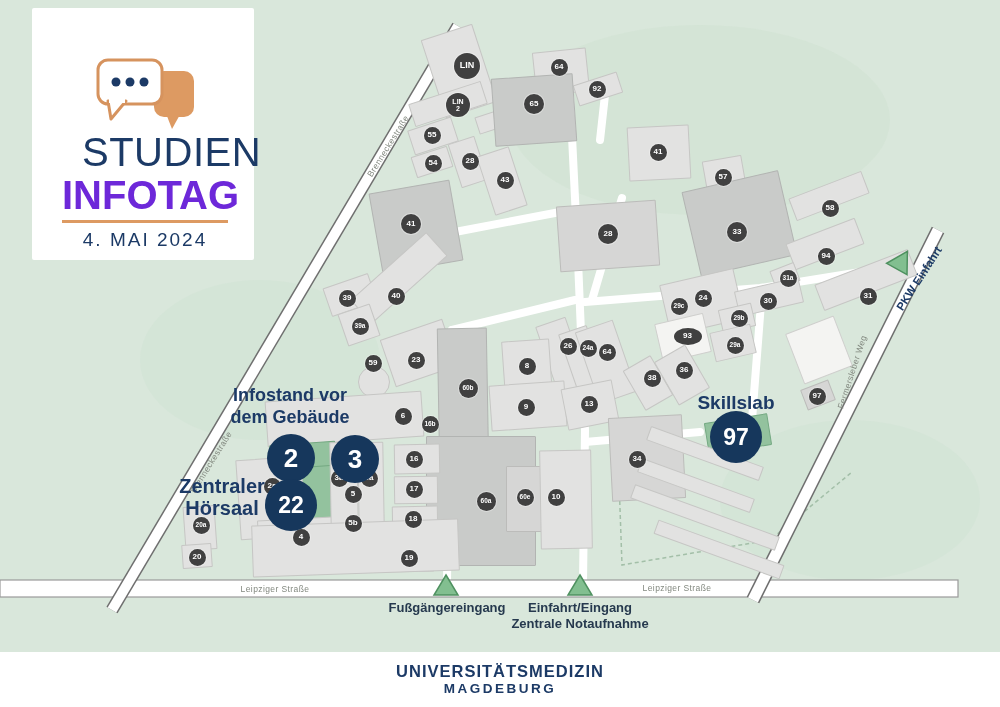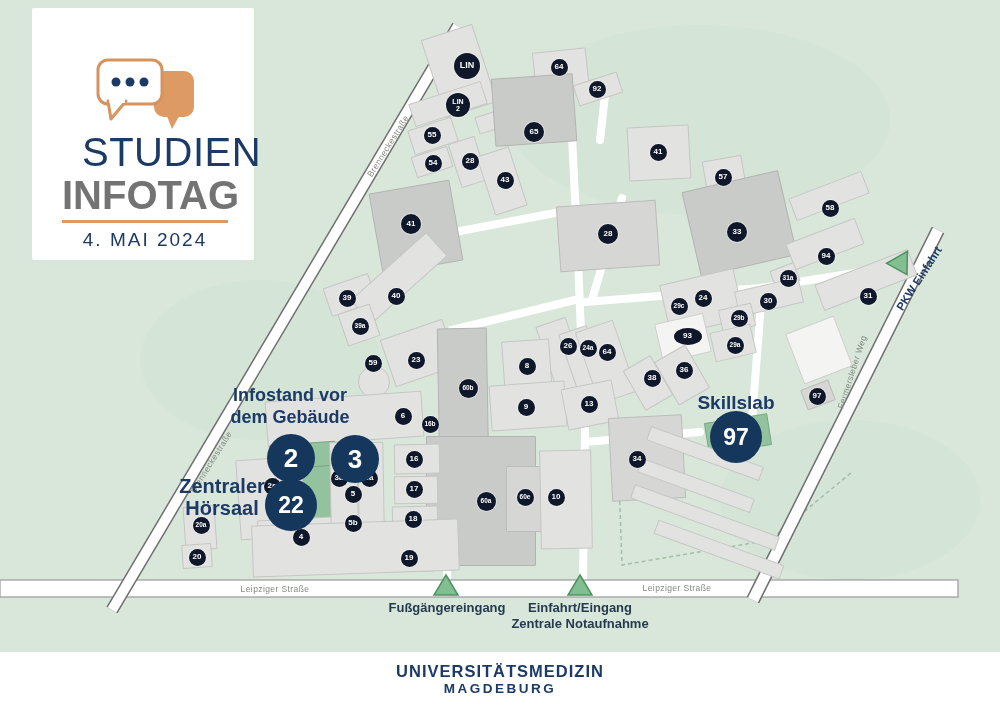--- a/index.html
+++ b/index.html
@@ -6,37 +6,37 @@
   .stage{position:relative;width:1000px;height:707px;background:#ffffff;overflow:hidden;
          font-family:"Liberation Sans",sans-serif;}
   .map{position:absolute;left:0;top:0;width:1000px;height:652px;background:#d9e7db;}
   .map svg.roads{position:absolute;left:0;top:0;z-index:0;}
   .bld{position:absolute;z-index:1;border-radius:1px;}
   .bld-light{background:#e2e2e1;border:1px solid #c6c6c4;}
   .bld-mid{background:#d6d6d5;border:1px solid #bcbcba;}
   .bld-dark{background:#c9cbc9;border:1px solid #b2b4b2;}
   .bld-white{background:#f4f4f2;border:1px solid #cfcfcd;}
   .bld-green{background:#93c29e;border:1px solid #74a982;}
-  .badge{position:absolute;z-index:2;background:#0f172a;border-radius:50%;color:#fff;
+  .badge{position:absolute;z-index:2;background:#404040;border-radius:50%;color:#fff;
          font-weight:bold;display:flex;align-items:center;justify-content:center;
          text-align:center;line-height:1.05;white-space:pre-line;box-shadow:0 0 0 1px rgba(255,255,255,.35);}
   .street{position:absolute;z-index:3;color:#82887f;font-size:8.5px;letter-spacing:.4px;white-space:nowrap;}
   .marker{position:absolute;z-index:4;background:#16375c;border-radius:50%;color:#fff;
           font-weight:bold;display:flex;align-items:center;justify-content:center;}
   .note{position:absolute;z-index:5;color:#1c3a66;font-weight:bold;text-align:center;}
   .note-infostand{left:212px;top:384px;width:156px;font-size:18px;line-height:22px;}
   .note-hoersaal{left:150px;top:475px;width:144px;font-size:20px;line-height:22px;}
   .note-skillslab{left:664px;top:392px;width:144px;font-size:19px;}
   .note-pkw{left:894px;top:306px;transform:rotate(-57deg);transform-origin:0 0;font-size:11.5px;white-space:nowrap;z-index:5;}
   .gate{position:absolute;z-index:5;}
   .gate-label{position:absolute;z-index:5;color:#26394e;font-weight:bold;text-align:center;font-size:13px;line-height:16px;}
   .logo-card{position:absolute;left:32px;top:8px;width:222px;height:252px;background:#ffffff;z-index:10;border-radius:2px;}
   .logo-title1{position:absolute;left:30px;top:122px;width:168px;font-size:40px;color:#1c3a66;
                letter-spacing:.5px;font-weight:400;margin-left:20px;}
-  .logo-title2{position:absolute;left:30px;top:165px;width:168px;font-size:40px;color:#737373;
+  .logo-title2{position:absolute;left:30px;top:165px;width:168px;font-size:40px;color:#6d28d9;
                font-weight:bold;letter-spacing:0;}
   .logo-rule{position:absolute;left:30px;top:212px;width:166px;height:3px;background:#dd9a62;}
   .logo-date{position:absolute;left:30px;top:221px;width:166px;text-align:center;font-size:19px;
              color:#1c3a66;letter-spacing:2px;}
   .footer{position:absolute;left:0;top:652px;width:1000px;height:55px;background:#ffffff;z-index:10;text-align:center;}
   .footer-line1{margin-top:10px;color:#1c3a66;font-weight:bold;font-size:16.5px;letter-spacing:1px;}
   .footer-line2{color:#1c3a66;font-weight:600;font-size:13.5px;letter-spacing:2.5px;}
 </style>
 </head>
 <body>
@@ -167,21 +167,21 @@
       <div class="bld bld-light" style="left: 636px; top: 478px; width: 118px; height: 13px; transform: rotate(20deg);"></div>
       <div class="bld bld-light" style="left: 628px; top: 510px; width: 152px; height: 13px; transform: rotate(20deg);"></div>
       <div class="bld bld-light" style="left: 652px; top: 542px; width: 132px; height: 13px; transform: rotate(20deg);"></div>
       <div class="bld bld-white" style="left: 793px; top: 323px; width: 50px; height: 52px; transform: rotate(-21deg);"></div>
       <div class="bld bld-mid" style="left: 803px; top: 384px; width: 28px; height: 20px; transform: rotate(-21deg);"></div>
       <div class="badge" style="left: 454px; top: 53px; width: 26px; height: 26px; font-size: 9px;">LIN</div>
       <div class="badge" style="left: 446px; top: 93px; width: 24px; height: 24px; font-size: 7px;">LIN
 2</div>
       <div class="badge" style="left: 550.5px; top: 58.5px; width: 17px; height: 17px; font-size: 8px;">64</div>
       <div class="badge" style="left: 588.5px; top: 80.5px; width: 17px; height: 17px; font-size: 8px;">92</div>
-      <div class="badge" style="left: 524px; top: 94px; width: 20px; height: 20px; font-size: 8px; margin-top: 28px;">65</div>
+      <div class="badge" style="left: 524px; top: 94px; width: 20px; height: 20px; font-size: 8px;">65</div>
       <div class="badge" style="left: 423.5px; top: 126.5px; width: 17px; height: 17px; font-size: 8px;">55</div>
       <div class="badge" style="left: 424.5px; top: 154.5px; width: 17px; height: 17px; font-size: 8px;">54</div>
       <div class="badge" style="left: 461.5px; top: 152.5px; width: 17px; height: 17px; font-size: 8px;">28</div>
       <div class="badge" style="left: 496.5px; top: 171.5px; width: 17px; height: 17px; font-size: 8px;">43</div>
       <div class="badge" style="left: 401px; top: 214px; width: 20px; height: 20px; font-size: 8px;">41</div>
       <div class="badge" style="left: 649.5px; top: 143.5px; width: 17px; height: 17px; font-size: 8px;">41</div>
       <div class="badge" style="left: 714.5px; top: 168.5px; width: 17px; height: 17px; font-size: 8px;">57</div>
       <div class="badge" style="left: 598px; top: 224px; width: 20px; height: 20px; font-size: 8px;">28</div>
       <div class="badge" style="left: 727px; top: 222px; width: 20px; height: 20px; font-size: 8px;">33</div>
       <div class="badge" style="left: 821.5px; top: 199.5px; width: 17px; height: 17px; font-size: 8px;">58</div>

